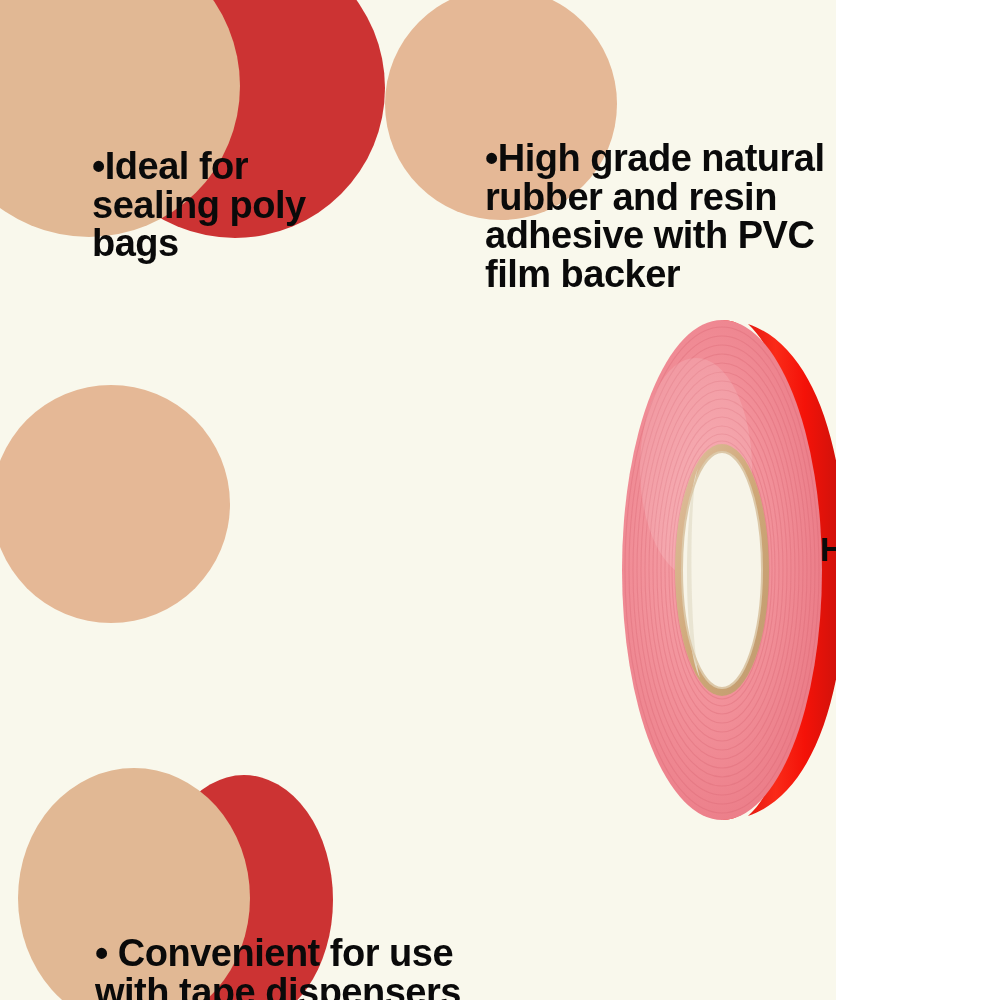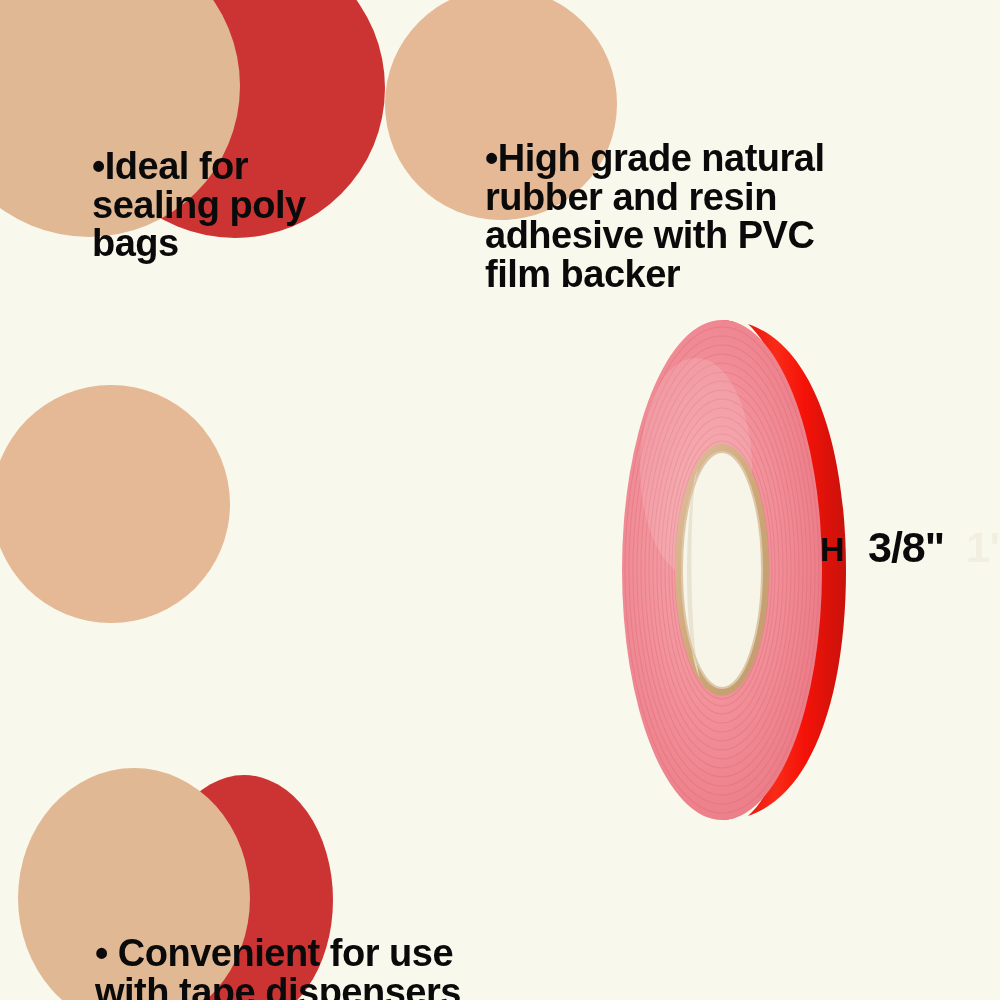--- a/index.html
+++ b/index.html
@@ -4,21 +4,21 @@
 <style>
   html, body {
     margin: 0;
     padding: 0;
   }
   body {
     font-family: "Liberation Sans", sans-serif;
   }
   #infographic {
     position: relative;
-    width: 1000px;
+    width: 836px;
     height: 1000px;
     background: #F9F8EC;
     overflow: hidden;
   }
 
   
   .circle {
     position: absolute;
     border-radius: 50%;
   }

